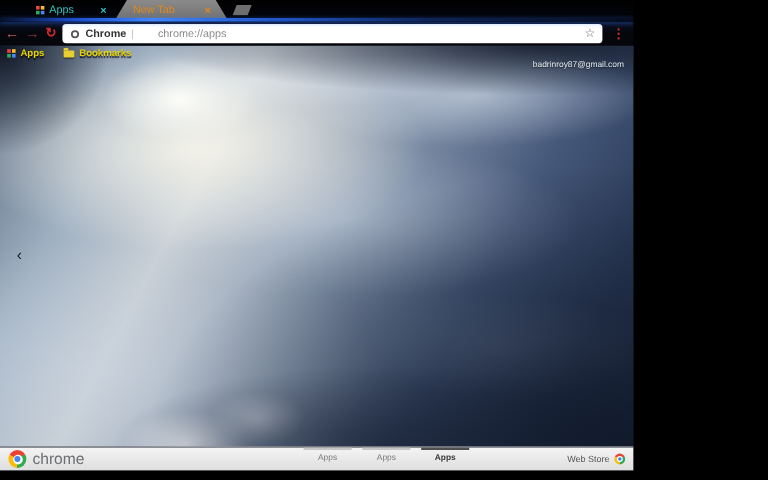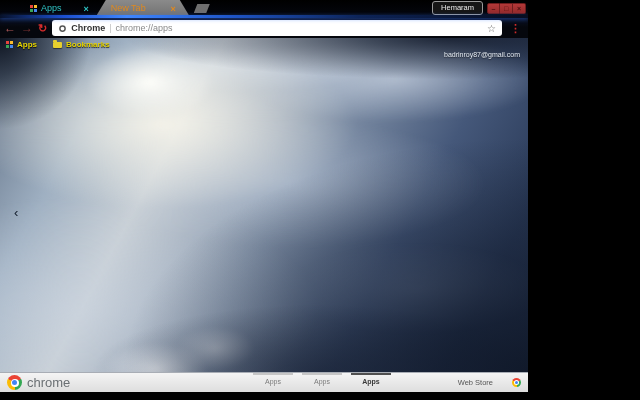--- a/index.html
+++ b/index.html
@@ -46,21 +46,21 @@
   .toolbar { height:20px; background:linear-gradient(180deg,#0b1226,#05070d 45%,#05070d);
       display:flex; align-items:center; gap:5px; padding:0 4px; position:relative; z-index:2; }
   .nav-icon { font-size:12px; line-height:1; }
   .back-icon { color:#b35b5b; }
   .fwd-icon { color:#7a3333; }
   .reload-icon { color:#d52c2c; font-size:11px; font-weight:bold; }
   .omnibox { flex:1; height:16px; background:#fff; border-radius:3px; display:flex;
       align-items:center; gap:4px; padding:0 6px; }
   .site-label { font-size:9px; color:#333; font-weight:bold; }
   .omni-sep { font-size:9px; color:#c0c0c0; }
-  .omni-url { font-size:9px; color:#8a8a8a; }
+  .omni-url { font-size:9px; color:#8a8a8a;margin-left:16px; }
   .omni-spacer { flex:1; }
   .star-icon { font-size:10px; color:#666; }
   .menu-icon { color:#cf2b2b; font-size:11px; font-weight:bold; padding:0 3px; }
 
   
   .page { position:relative; height:334px; overflow:hidden;
       background:linear-gradient(118deg,#5a6a80 0%,#9fb0c2 18%,#c9d0d6 32%,#8696ac 52%,
       #45587a 72%,#2a3a58 88%,#24324c 100%); }
   .photo-shade { position:absolute; inset:0; background:
       radial-gradient(circle 130px at 0% 0%, rgba(8,14,26,.92), transparent 70%),
@@ -99,21 +99,21 @@
       background:conic-gradient(from -60deg,#ea4335 0 120deg,#34a853 120deg 240deg,#fbbc05 240deg 360deg); }
   .chrome-logo::before { content:""; position:absolute; inset:3.5px; background:#fff; border-radius:50%; }
   .chrome-logo::after { content:""; position:absolute; inset:5px; background:#4285f4; border-radius:50%; }
   .brand-label { font-size:13px; color:#6a6f73; line-height:1; }
   .launcher-tabs { position:absolute; left:253px; top:0; bottom:0; display:flex; gap:9px; }
   .launcher-tab { width:40px; display:flex; flex-direction:column; align-items:center; }
   .tab-indicator { width:100%; height:2px; background:#c6c6c6; margin-bottom:3px; }
   .launcher-tab-label { font-size:7px; color:#7a7a7a; line-height:1; }
   .launcher-tab.active .tab-indicator { background:#4f4f4f; }
   .launcher-tab.active .launcher-tab-label { color:#3a3a3a; font-weight:bold; }
-  .webstore { margin-left:auto; display:flex; align-items:center; gap:19px; padding-right:7px;justify-content:center; }
+  .webstore { margin-left:auto; display:flex; align-items:center; gap:4px; padding-right:7px;justify-content:center; }
   .webstore-label { font-size:7.5px; color:#555; }
   .webstore-icon { width:9px; height:9px; border-radius:50%; position:relative;
       background:conic-gradient(from -60deg,#ea4335 0 120deg,#34a853 120deg 240deg,#fbbc05 240deg 360deg); }
   .webstore-icon::before { content:""; position:absolute; inset:2px; background:#fff; border-radius:50%; }
   .webstore-icon::after { content:""; position:absolute; inset:3px; background:#4285f4; border-radius:50%; }
 
   .bottom-strip { height:8px; background:#000; }
 </style>
 </head>
 <body>
@@ -124,28 +124,20 @@
     <div class="pinned-tab">
       <span class="grid-icon"></span>
       <span class="tab-label teal">Apps</span>
       <span class="tab-close teal">×</span>
     </div>
     <div class="newtab-tab">
       <span class="tab-label orange">New Tab</span>
       <span class="tab-close orange">×</span>
     </div>
     <div class="newtab-btn"></div>
-    <div class="right-cluster">
-      <div class="profile-btn">Hemaram</div>
-      <div class="win-btns">
-        <span class="win-btn">–</span>
-        <span class="win-btn">□</span>
-        <span class="win-btn">×</span>
-      </div>
-    </div>
   </div>
 
   <div class="glow"></div>
 
   <div class="toolbar">
     <span class="nav-icon back-icon">←</span>
     <span class="nav-icon fwd-icon">→</span>
     <span class="nav-icon reload-icon">↻</span>
     <div class="omnibox">
       <svg width="9" height="9" viewBox="0 0 24 24">

